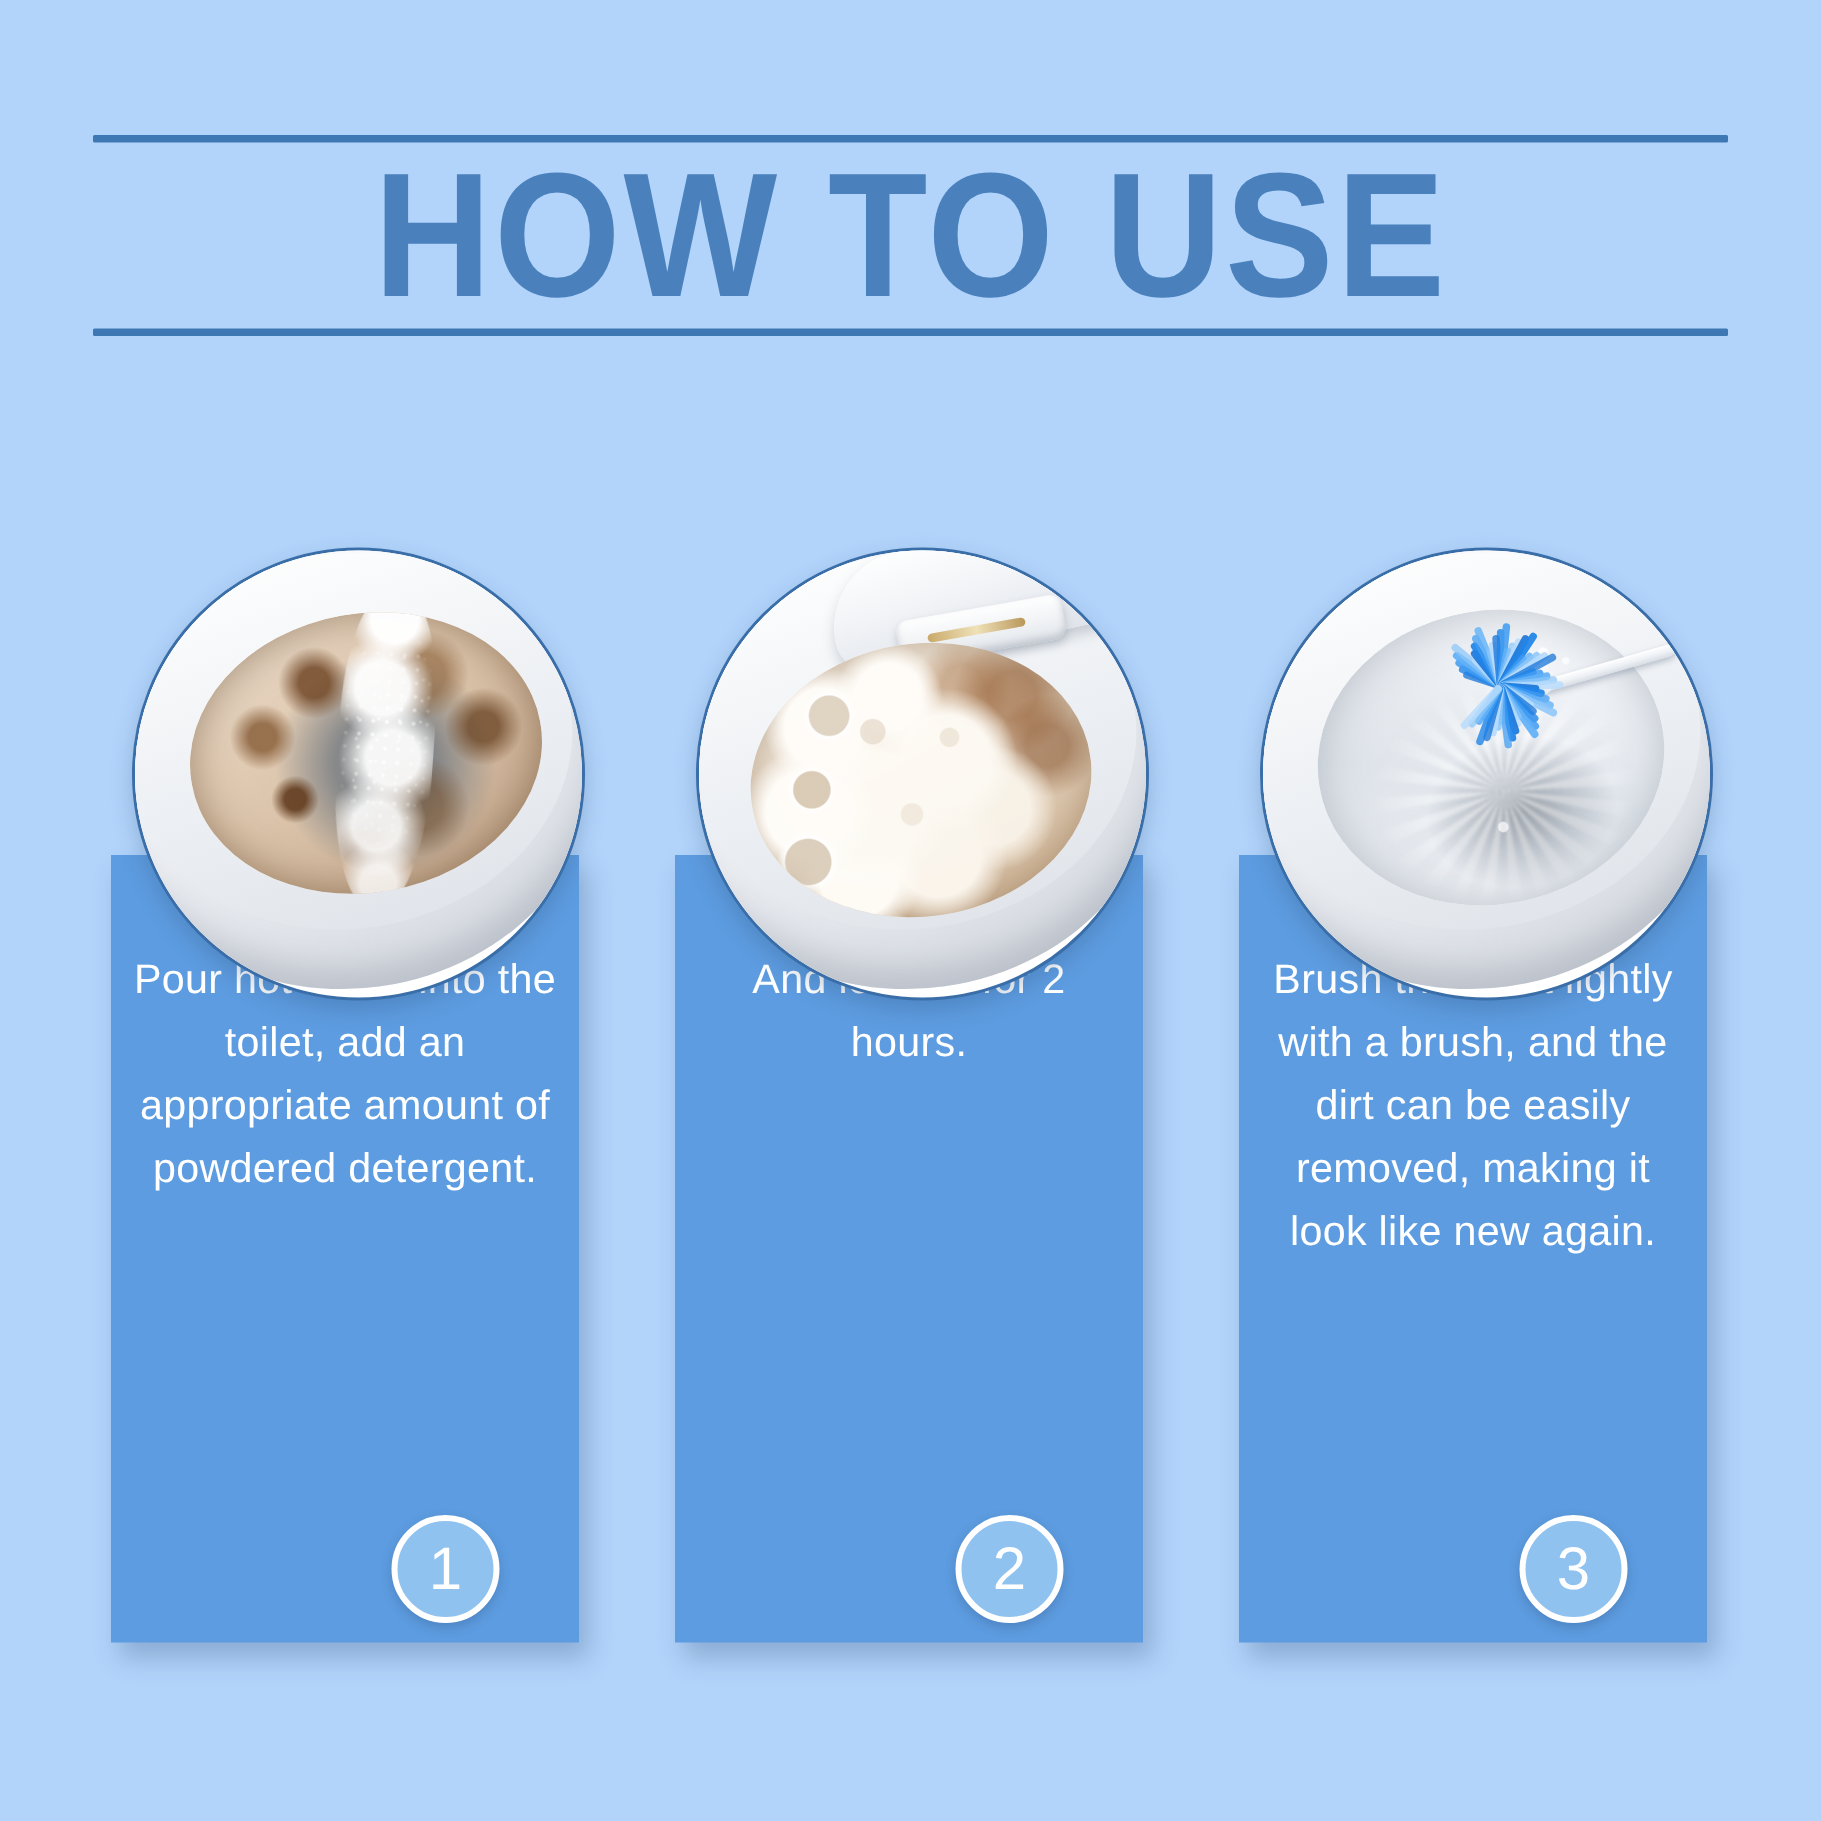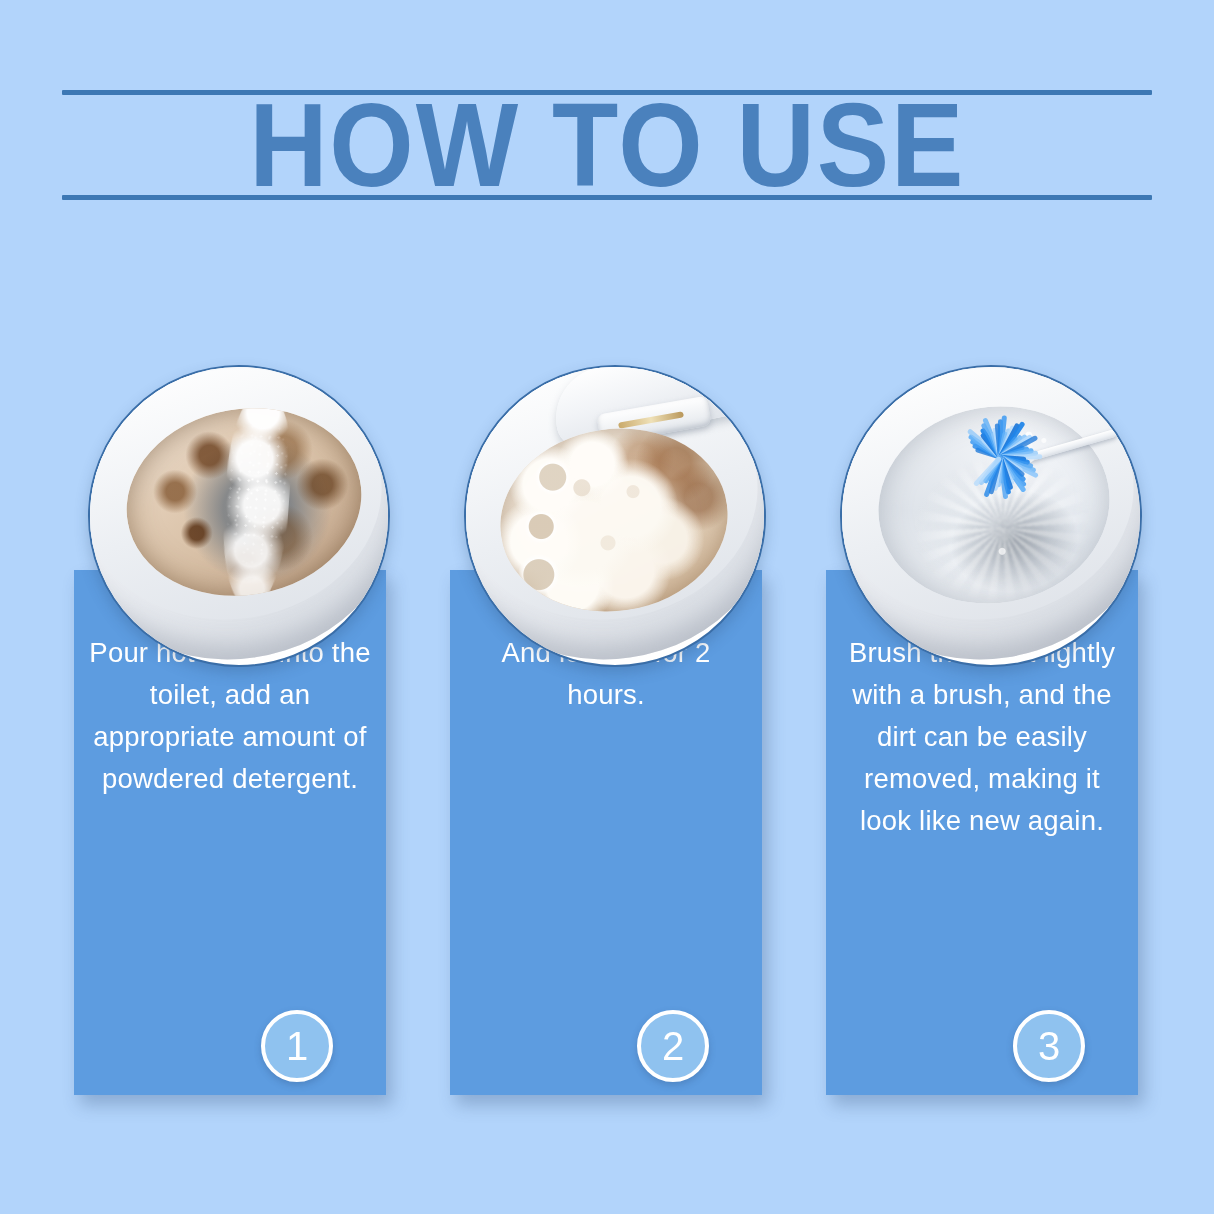--- a/index.html
+++ b/index.html
@@ -9,21 +9,21 @@
     font-family:"Liberation Sans", sans-serif;
     overflow:hidden;
     position:relative;
   }
   .page{position:absolute;inset:0;}
 
   
   .header{position:absolute;left:62px;top:90px;width:1090px;}
   .rule{height:5px;background:#3d78b4;border-radius:1px;}
   .rule.bottom{margin-top:0;}
-  .title-wrap{height:100px;display:flex;align-items:center;justify-content:center;}
+  .title-wrap{height:124px;display:flex;align-items:center;justify-content:center;}
   .title{
     font-size:118px;
     font-weight:bold;
     color:#4a81bd;
     letter-spacing:2px;
     line-height:1;
     transform:scaleX(0.92);
     transform-origin:center;
     white-space:nowrap;
     font-family:"Liberation Sans", sans-serif;

